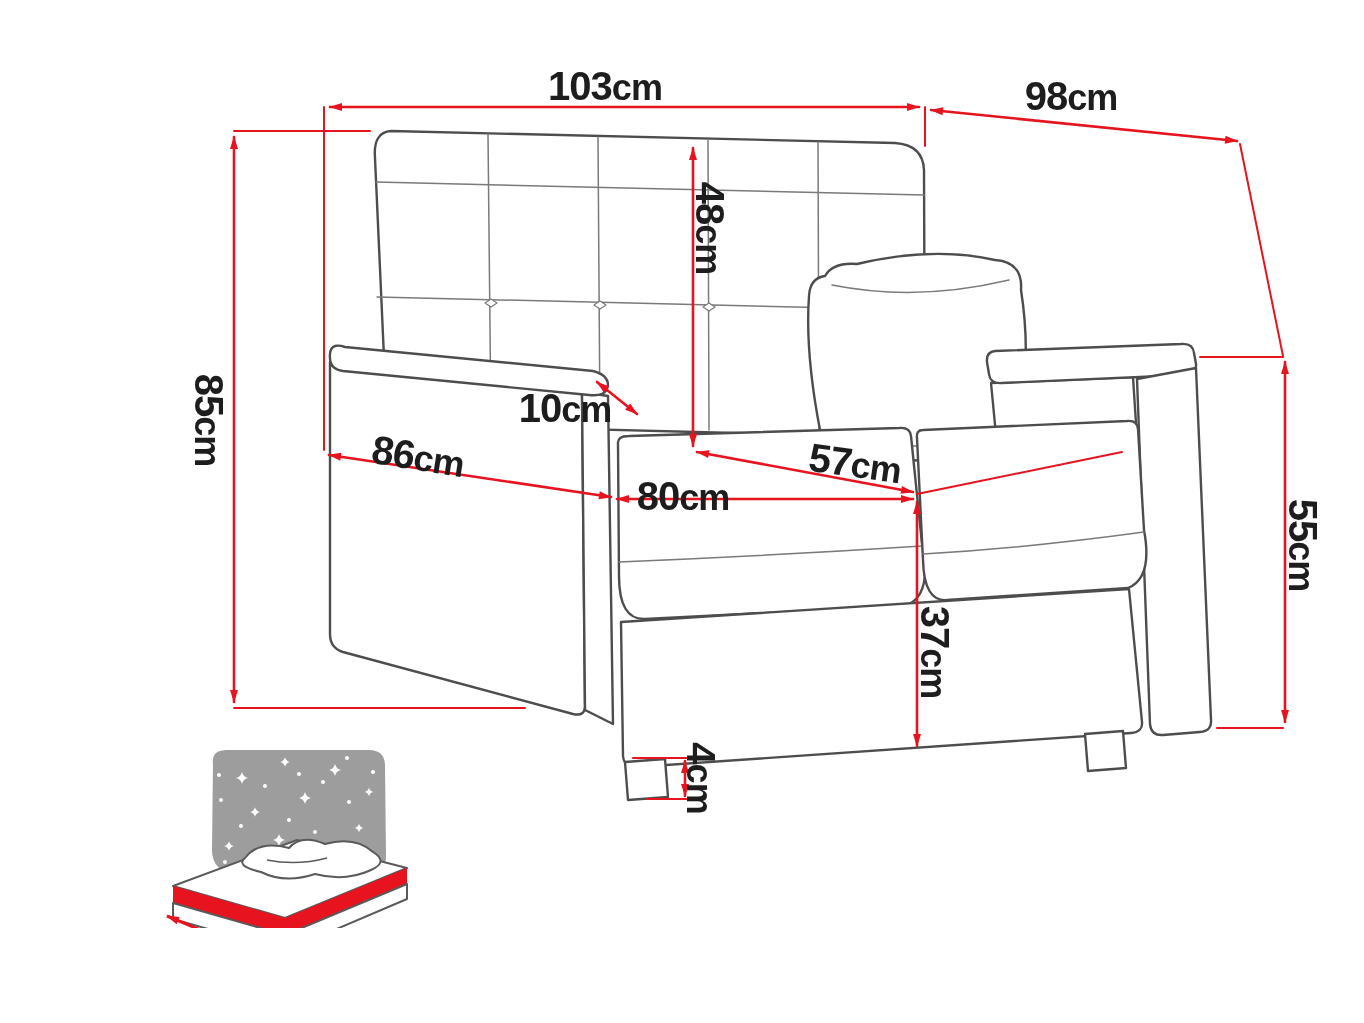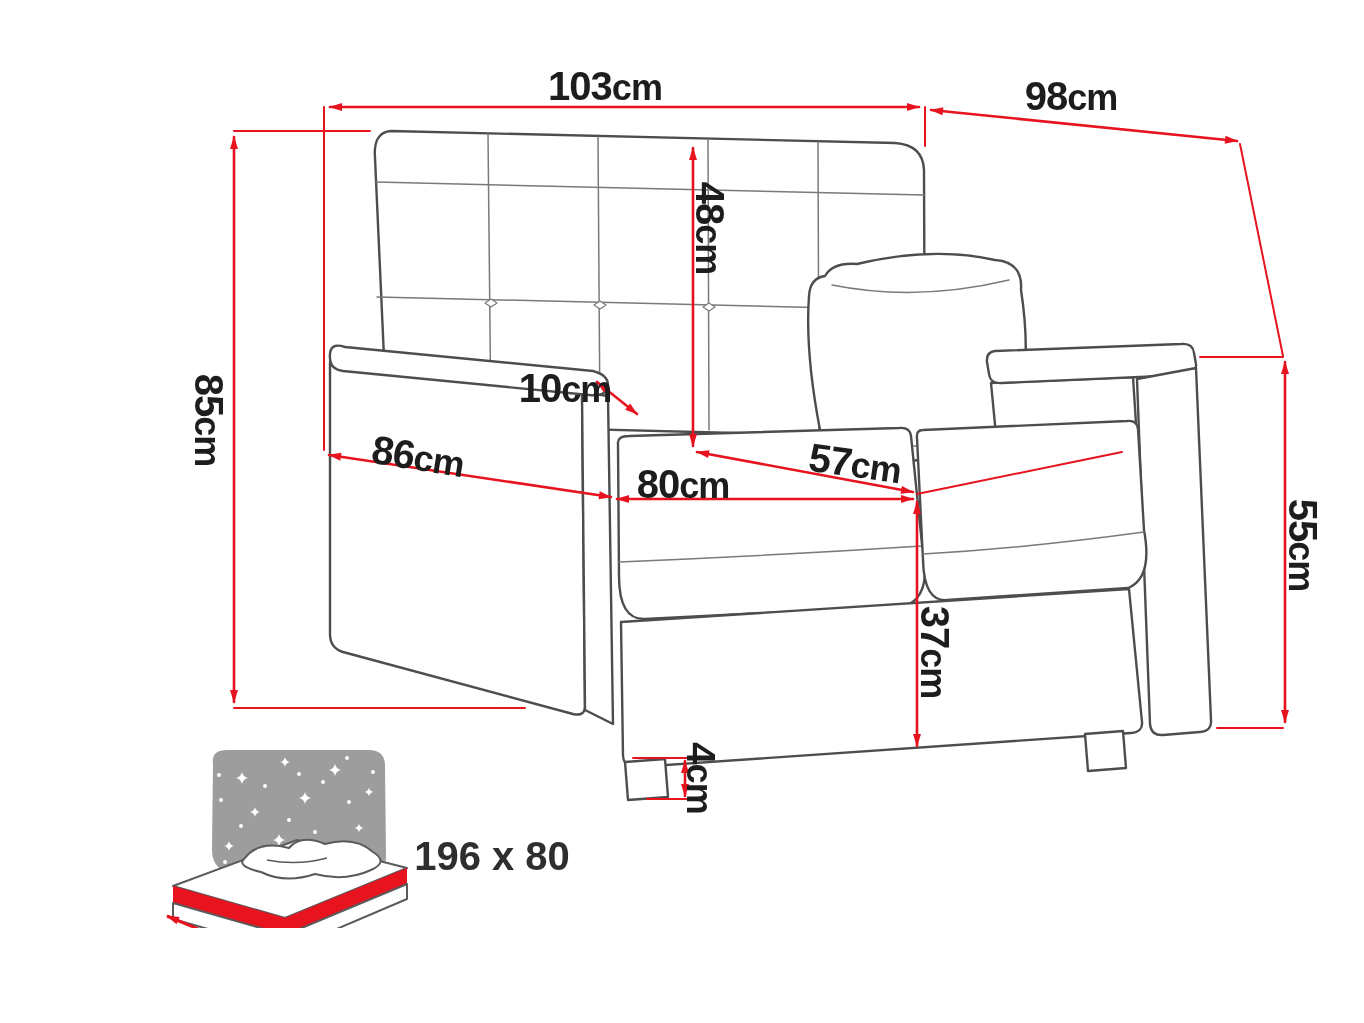--- a/index.html
+++ b/index.html
@@ -155,45 +155,42 @@
   </div>
 
   <div class="dim-label" style="left:172px;top:420px;--r:90deg;">
     <span>85</span><span class="unit">cm</span>
   </div>
 
   <div class="dim-label" style="left:673px;top:228px;--r:90deg;">
     <span>48</span><span class="unit">cm</span>
   </div>
 
-  <div class="dim-label" style="left:528px;top:388px;">
+  <div class="dim-label" style="left:528px;top:408px;">
     <span>10</span><span class="unit">cm</span>
   </div>
 
   <div class="dim-label" style="left:381px;top:456px;--r:9deg;">
     <span>86</span><span class="unit">cm</span>
   </div>
 
-  <div class="dim-label" style="left:646px;top:484px;">
+  <div class="dim-label" style="left:646px;top:496px;">
     <span>80</span><span class="unit">cm</span>
   </div>
 
   <div class="dim-label" style="left:818px;top:463px;--r:8deg;">
     <span>57</span><span class="unit">cm</span>
   </div>
 
   <div class="dim-label" style="left:1266px;top:545px;--r:90deg;">
     <span>55</span><span class="unit">cm</span>
   </div>
 
   <div class="dim-label" style="left:898px;top:652px;--r:90deg;">
     <span>37</span><span class="unit">cm</span>
   </div>
 
   <div class="dim-label" style="left:664px;top:778px;--r:90deg;">
     <span>4</span><span class="unit">cm</span>
   </div>
 
-  <div class="bed-label" style="left:455px;top:856px;">
-    <span>196 x 80</span>
-  </div>
 
 </div>
 
 </body></html>

